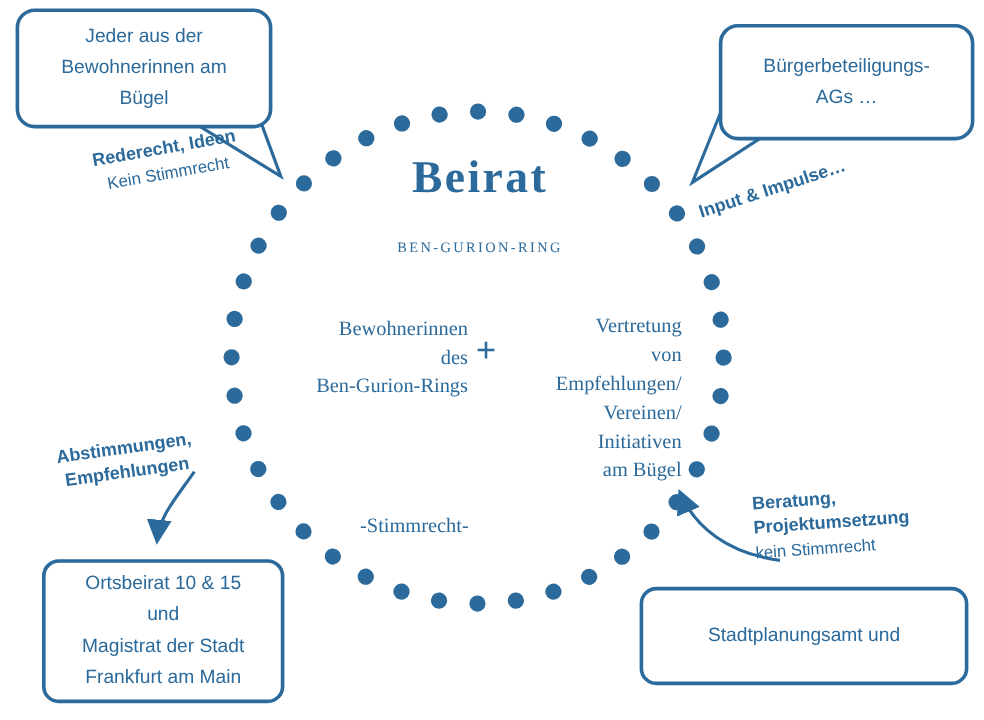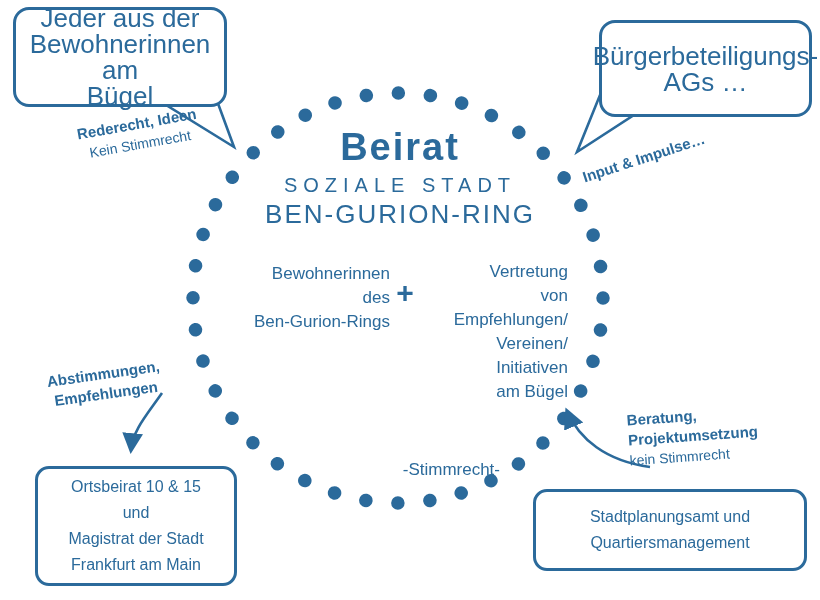--- a/index.html
+++ b/index.html
@@ -1,46 +1,46 @@
 <!DOCTYPE html>
 <html style="--blue: #2b6a9b;"><head>
 <meta charset="utf-8">
 <style>
   :root{ --blue:#2b6a9b; }
   html,body{margin:0;padding:0;}
   body{
     width:820px;height:600px;background:#ffffff;position:relative;overflow:hidden;
     font-family:"Liberation Sans", sans-serif;
   }
-  .abs{position:absolute;}
+  .abs{position:absolute;font-family:Liberation Serif, serif;}
   .layer{position:absolute;left:0;top:0;z-index:1;}
   .txt{color:var(--blue);z-index:3;}
   
   .dots{fill:none;stroke:var(--blue);stroke-width:13.5;stroke-linecap:round;
         stroke-dasharray:0.01 32.19;}
   .tail{fill:#ffffff;stroke:var(--blue);stroke-width:2.6;}
   .arrow{fill:none;stroke:var(--blue);stroke-width:2.6;}
   
   .bubble,.box{
     background:#ffffff;border:3px solid var(--blue);color:var(--blue);
     display:flex;flex-direction:column;justify-content:center;align-items:center;
     text-align:center;z-index:2;position:absolute;
   }
-  .bubble{border-radius:16px;font-size:26px;line-height:26px;}
+  .bubble{border-radius:16px;font-size:16px;line-height:26px;}
   .box{border-radius:14px;font-size:16px;line-height:26px;}
   
   .title{left:250px;top:126px;width:300px;text-align:center;
          font-size:38px;font-weight:bold;letter-spacing:2px;}
   .sub1{left:250px;top:174px;width:300px;text-align:center;
         font-size:20px;letter-spacing:6px;}
   .sub2{left:250px;top:199px;width:300px;text-align:center;
-        font-size:26px;letter-spacing:2px;}
+        font-size:12px;letter-spacing:2px;}
   .col{font-size:17px;line-height:24px;text-align:right;}
   .plus{left:385px;top:276px;width:40px;text-align:center;font-size:30px;font-weight:bold;}
-  .footer-note{left:300px;top:428px;width:200px;text-align:right;font-size:17px;margin-top:32px;}
+  .footer-note{left:300px;top:428px;width:200px;text-align:left;font-size:17px;}
   
   .caption{position:absolute;color:var(--blue);font-size:15px;line-height:20px;z-index:3;}
   .caption .b{font-weight:bold;}
   .caption .n{font-weight:normal;font-size:14px;}
 </style>
 </head>
 <body>
 
 <div style="width:820px;height:600px;position:relative;">
 
@@ -82,21 +82,20 @@
     <div class="b">Empfehlungen</div>
   </div>
 
   <div class="caption" style="left:628px;top:406px;transform:rotate(-4deg);">
     <div class="b">Beratung,</div>
     <div class="b">Projektumsetzung</div>
     <div class="n">kein Stimmrecht</div>
   </div>
 
   <div class="abs txt title">Beirat</div>
-  <div class="abs txt sub1">SOZIALE STADT</div>
   <div class="abs txt sub2">BEN-GURION-RING</div>
 
   <div class="abs txt col" style="left:225px;top:262px;width:165px;">
     <div>Bewohnerinnen</div>
     <div>des</div>
     <div>Ben-Gurion-Rings</div>
   </div>
 
   <div class="abs txt plus">+</div>
 
@@ -113,16 +112,15 @@
 
   <div class="box" style="left:35px;top:466px;width:196px;height:114px;">
     <div>Ortsbeirat 10 &amp; 15</div>
     <div>und</div>
     <div>Magistrat der Stadt</div>
     <div>Frankfurt am Main</div>
   </div>
 
   <div class="box" style="left:533px;top:489px;width:268px;height:76px;">
     <div>Stadtplanungsamt und</div>
-    <div>Quartiersmanagement</div>
   </div>
 
 </div>
 
 </body></html>

